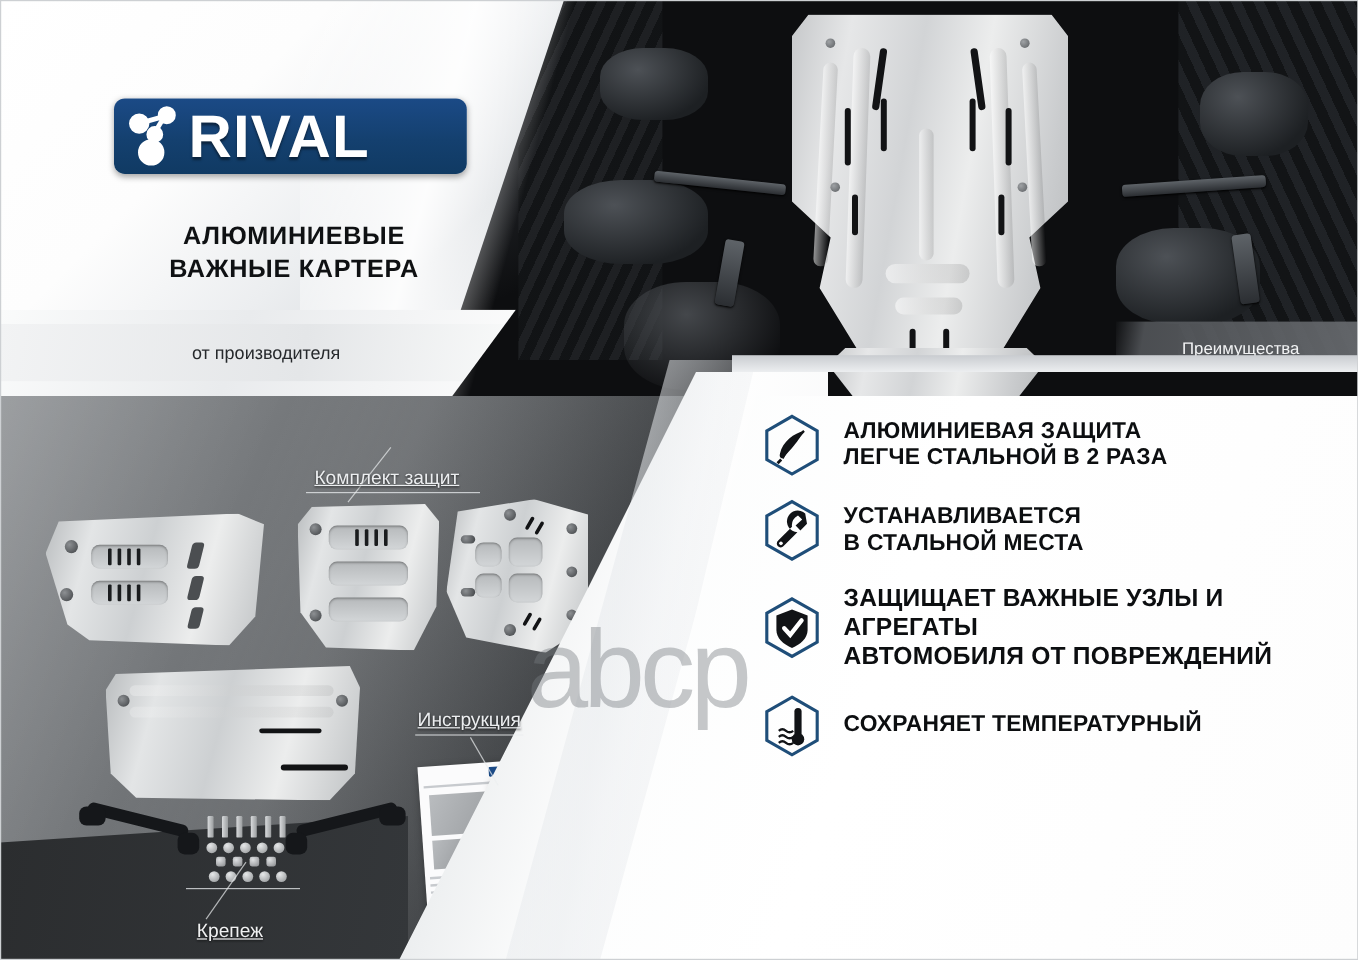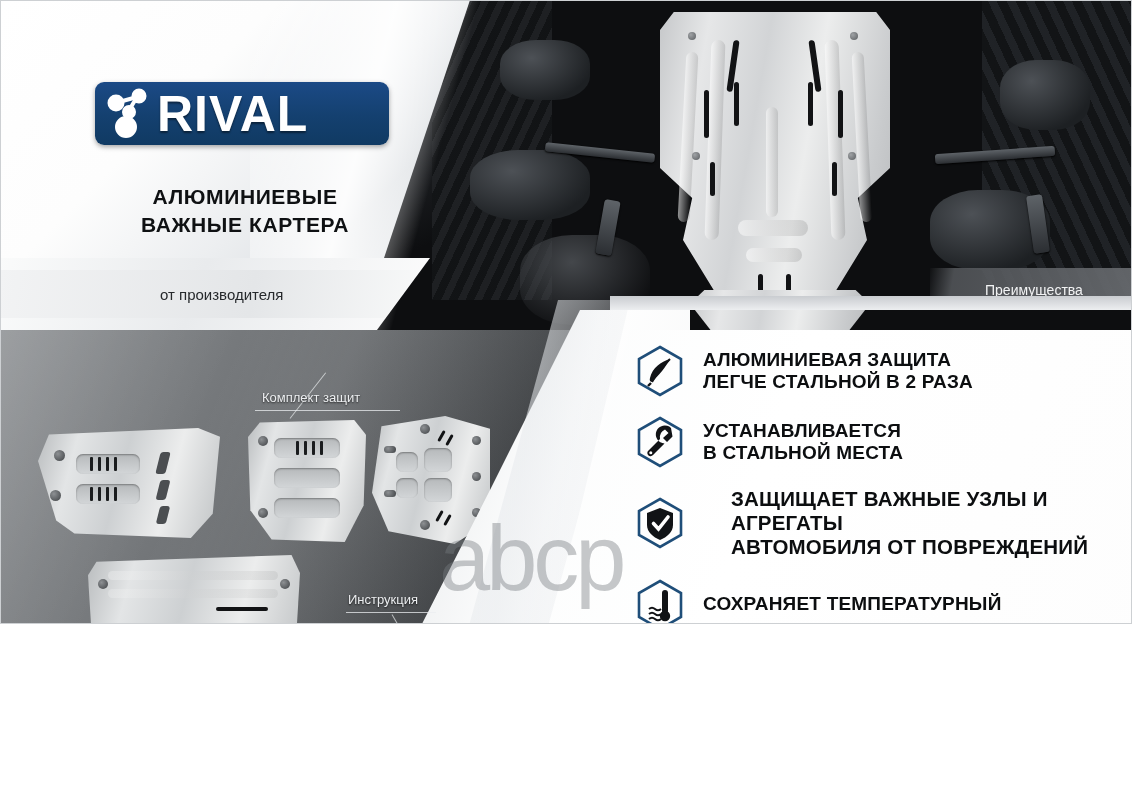--- a/index.html
+++ b/index.html
@@ -1,19 +1,19 @@
 <!DOCTYPE html>
 <html><head>
 <meta charset="utf-8">
 <style>
   * { margin:0; padding:0; box-sizing:border-box; }
   html,body { width:1132px; height:800px; overflow:hidden; background:#fff;
               font-family:"Liberation Sans", sans-serif; }
 
-  #stage { position:relative; width:1132px; height:624px; overflow:hidden;
+  #stage { position:relative; width:1132px; height:800px; overflow:hidden;
            background:#111; }
 
   
   .photo-top { position:absolute; left:0; top:0; width:1132px; height:330px;
                background:
                  radial-gradient(ellipse 230px 150px at 300px 120px, #3a3d41 0%, #1b1d20 60%, #0d0e10 100%),
                  radial-gradient(ellipse 260px 180px at 960px 140px, #34373b 0%, #1a1c1f 60%, #0c0d0f 100%),
                  linear-gradient(180deg,#17191c 0%, #0e1012 55%, #191b1e 100%);
   }
   
@@ -107,21 +107,21 @@
       background:linear-gradient(110deg,#fbfcfc 0%,#ffffff 40%,#fdfdfd 100%);
       clip-path:polygon(130px 30px, 632px 30px, 632px 500px, 0 500px); }
   .feat-top-edge { position:absolute; left:610px; top:296px; width:522px; height:14px;
       background:linear-gradient(180deg,#c9ccd0,#eceef0); }
 
   .features { position:absolute; left:634px; top:345px; width:480px; }
   .feature { display:flex; align-items:center; margin-bottom:19px; }
   .hex { width:52px; height:52px; flex:none; margin-right:17px; }
   .feat-txt { font-weight:bold; font-size:19px; line-height:1.18; color:#0c0e10;
               letter-spacing:.2px; }
-  .feature.big .feat-txt { font-size:20.5px;margin-left:28px; }
+  .feature.big .feat-txt { font-size:20.5px; }
 
   
   .plate { position:absolute; }
   .plate .body { position:absolute; inset:0;
       background:linear-gradient(105deg,#b9bcbe 0%,#e3e5e6 20%,#cdd0d2 45%,#eceded 70%,#bfc2c4 100%);
       box-shadow:2px 3px 7px rgba(0,0,0,.35); }
   .pocket { position:absolute; border-radius:7px;
       background:linear-gradient(180deg,#b6b9bb,#d3d6d8);
       box-shadow:inset 0 1px 2px rgba(0,0,0,.35); }
   .louv { position:absolute; width:3px; background:#1a1c1e; border-radius:1px; }
@@ -139,22 +139,22 @@
 
   
   .sheet { position:absolute; background:#fbfbfc; box-shadow:2px 3px 8px rgba(0,0,0,.45);
            overflow:hidden; }
   .sheet .stripe { position:absolute; left:4px; right:4px; height:2px; background:#c7cace; }
   .sheet .badge { position:absolute; right:5px; top:4px; width:30px; height:8px;
                   background:#1b4a86; border-radius:1px; }
   .sheet .imgbox { position:absolute; background:linear-gradient(120deg,#b9bcbf,#8f9295); }
 
   
-  .callout { position:absolute; color:#eceef0; font-size:13px; white-space:nowrap;
-             text-shadow:0 1px 2px rgba(0,0,0,.7); }
+  .callout { position:absolute; color:#eceef0; font-size:16px; white-space:nowrap;
+             text-shadow:0 1px 2px rgba(0,0,0,.7);text-decoration:underline; }
   .callout.dark { color:#f0f1f2; }
   .cl-line { position:absolute; background:rgba(235,238,240,.75); height:1px; }
   .cl-diag { position:absolute; height:1px; background:rgba(235,238,240,.7);
              transform-origin:left center; }
 
   
   .wm { position:absolute; left:439px; top:512px; font-size:92px; font-weight:normal;
         color:rgba(120,124,128,.42); letter-spacing:-4px; line-height:1;
         pointer-events:none; }
 

